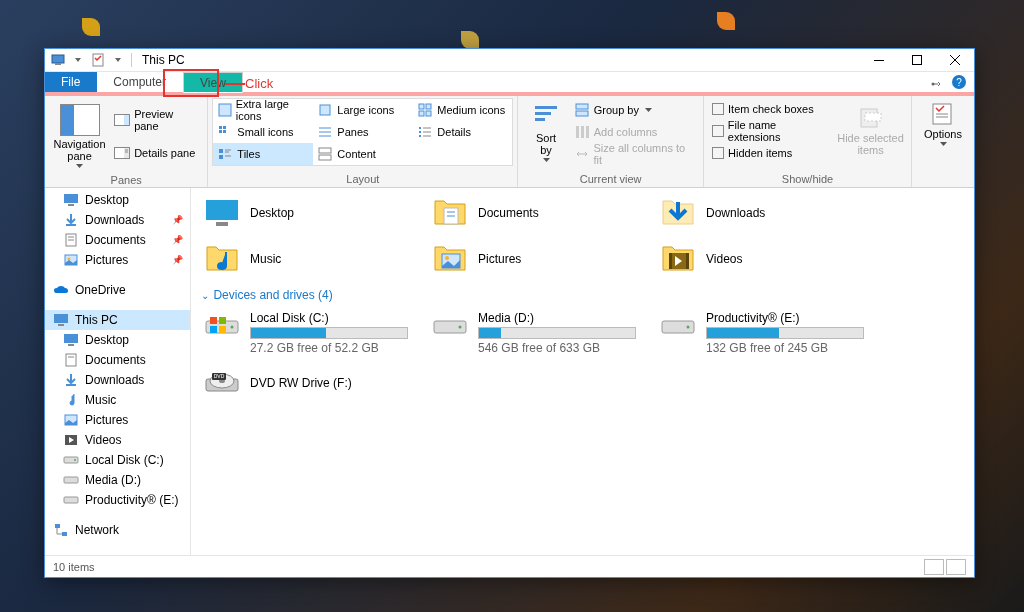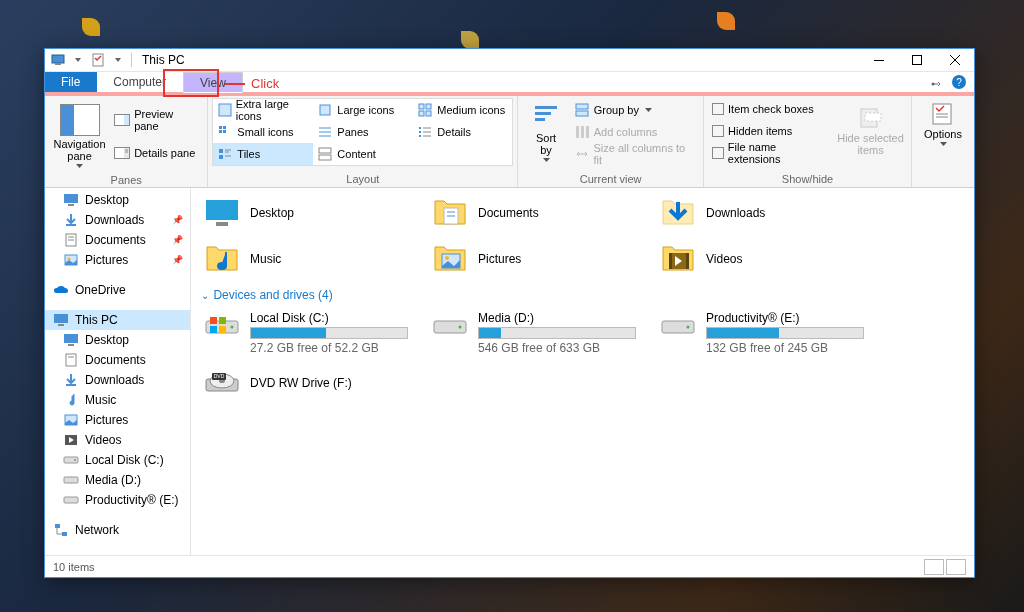--- a/index.html
+++ b/index.html
@@ -19,26 +19,26 @@
 .titlebar { height: 23px; display: flex; align-items: center; padding: 0 0 0 4px; border-bottom: 1px solid #e5e5e5; font-size: 12px; color: #000; }
 .titlebar .qat { display: flex; gap: 2px; align-items: center; }
 .titlebar .qat .mini { width: 18px; height: 16px; display: flex; align-items: center; justify-content: center; }
 .titlebar .sep { width: 1px; height: 14px; background: #ccc; margin: 0 4px; }
 .titlebar .title { margin-left: 6px; }
 .titlebar .wcontrols { margin-left: auto; display: flex; }
 .titlebar .wcontrols .btn { width: 38px; height: 23px; display: flex; align-items: center; justify-content: center; font-size: 11px; }
 .tabsbar { height: 24px; display: flex; align-items: stretch; border-bottom: 4px solid #fca5a5; position: relative; }
 .tabsbar .tab { padding: 0 16px; display: flex; align-items: center; font-size: 12px; color: #444; cursor: default; border-right: 1px solid transparent; }
 .tabsbar .tab.file { background: #1979ca; color: #fff; }
-.tabsbar .tab.active { background: #c4b5fd; border: 1px solid #d0d0d0; border-bottom: 1px solid #fff; margin-bottom: -1px; }
+.tabsbar .tab.active { background: #14b8a6; border: 1px solid #d0d0d0; border-bottom: 1px solid #fff; margin-bottom: -1px; }
 .tabsbar .right { margin-left: auto; display: flex; align-items: center; padding-right: 8px; gap: 10px; }
 .pin { width: 12px; height: 12px; }
 .help { width: 14px; height: 14px; border-radius: 50%; background: #1979ca; color: #fff; font-size: 10px; display: flex; align-items: center; justify-content: center; }
 .highlight-box { position: absolute; border: 2px solid #e3342f; pointer-events: none; }
-.click-arrow { position: absolute; display: flex; align-items: center; gap: 6px; color: #e3342f; font-size: 13px; }
+.click-arrow { position: absolute; display: flex; align-items: center; gap: 0; color: #e3342f; font-size: 13px; }
 .click-arrow .dash { width: 20px; height: 2px; background: #e3342f; }
 .ribbon { height: 92px; background: #f5f5f5; border-bottom: 1px solid #d0d0d0; display: flex; font-size: 11px; }
 .ribbon .group { border-right: 1px solid #dcdcdc; display: flex; flex-direction: column; padding: 2px 4px 0; }
 .ribbon .group .grplabel { text-align: center; color: #666; font-size: 11px; margin-top: auto; padding: 2px 0; }
 .ribbon .big-btn { width: 62px; display: flex; flex-direction: column; align-items: center; justify-content: center; gap: 2px; text-align: center; line-height: 1.1; padding: 4px 2px; }
 .ribbon .row { display: flex; align-items: center; gap: 4px; padding: 1px 4px; height: 22px; }
 .ribbon .row.selected { background: #cce8ff; border: 1px solid #99d1ff; }
 .ribbon .ico { width: 16px; height: 16px; display: inline-flex; align-items: center; justify-content: center; }
 .ribbon .check { width: 12px; height: 12px; border: 1px solid #888; display: inline-block; }
 .ribbon .navpane-ico { width: 40px; height: 32px; border: 1px solid #888; background: linear-gradient(90deg,#4a90d9 0 35%, #fff 35%); }
@@ -324,25 +324,25 @@
 
     <div class="group">
       <div style="display:flex;">
         <div style="display:flex; flex-direction:column; justify-content:center;">
           <div class="row">
               <span class="check"></span>
               <span>Item check boxes</span>
             </div>
           <div class="row">
               <span class="check"></span>
-              <span>Hidden items</span>
+              <span>File name extensions</span>
             </div>
           <div class="row">
               <span class="check"></span>
-              <span>File name extensions</span>
+              <span>Hidden items</span>
             </div>
         </div>
         <div class="big-btn disabled" style="width:74px;">
           <svg width="28" height="24">
               <rect x="4" y="3" width="16" height="18" fill="#eee" stroke="#ccc"></rect>
               <rect x="8" y="7" width="16" height="8" fill="#fff" stroke="#ccc" stroke-dasharray="2 2"></rect>
             </svg>
           <span style="white-space:pre-line;">Hide selected
 items</span>
         </div>

